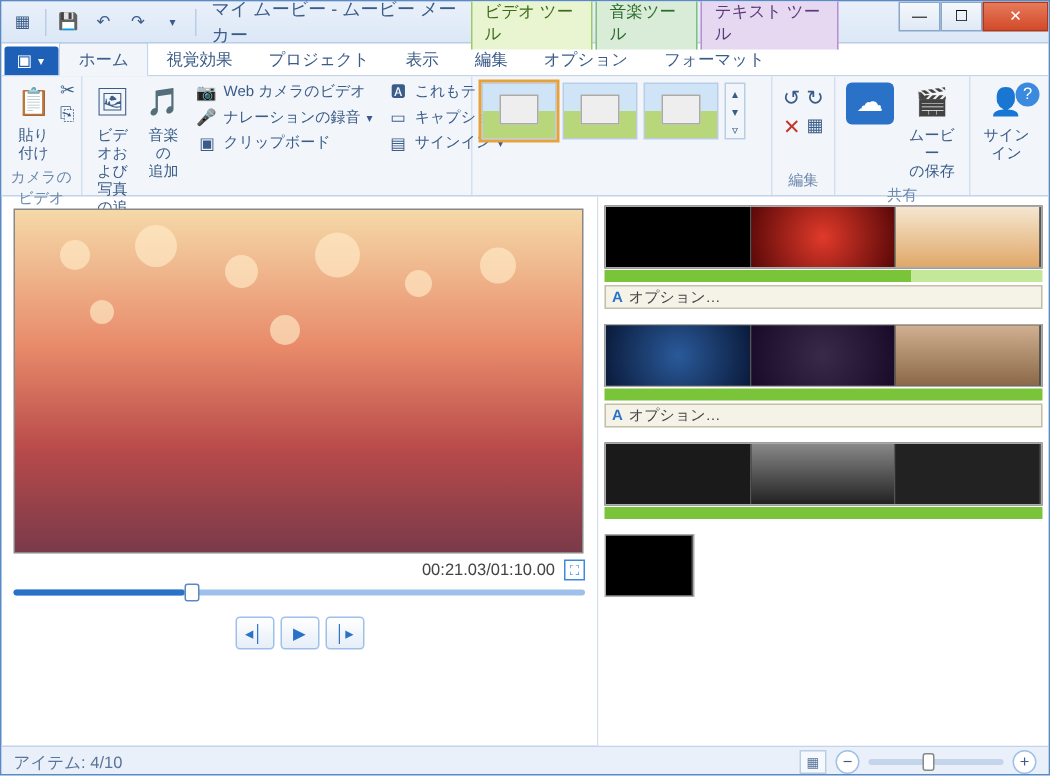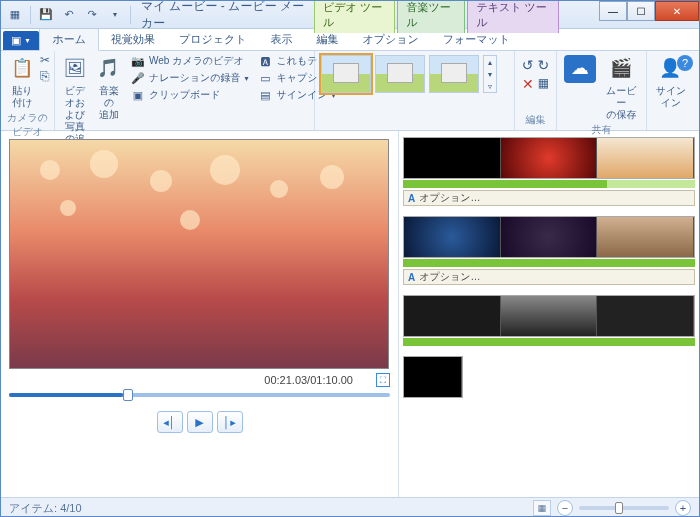--- a/index.html
+++ b/index.html
@@ -39,21 +39,21 @@
 .theme-thumb.sel { outline: 2px solid #e5a23a; }
 .theme-thumb::after { content:""; position:absolute; left:50%; top:50%; width:24px; height:18px; background:#eee; border:1px solid #aaa; transform:translate(-50%,-55%); }
 .gallery-more { width: 14px; height: 38px; display:flex; flex-direction:column; border:1px solid #b9cde6; }
 .gallery-more span { flex:1; display:flex; align-items:center; justify-content:center; font-size:8px; color:#3b5c88; cursor:pointer; }
 .help-btn { position: absolute; right: 6px; top: 4px; width: 16px; height: 16px; border-radius: 50%; background: #3b8ae0; color: #fff; font-size: 11px; display:flex; align-items:center; justify-content:center; cursor:pointer; }
 
 .workspace { display: flex; height: 366px; }
 .preview-pane { width: 398px; border-right: 1px solid #d5e0ef; padding: 8px; display:flex; flex-direction:column; }
 .preview-box { width: 380px; height: 230px; background: linear-gradient(180deg,#f5d9a8 0%, #e88a6a 40%, #b84a4a 70%, #7a3a4a 100%); border:1px solid #888; position:relative; overflow:hidden; }
 .preview-box .balloon { position:absolute; border-radius:50%; background:rgba(255,235,200,0.65); }
-.time-row { display:flex; justify-content:flex-end; align-items:center; gap:23px; margin-top:4px; font-size:11px; color:#444; }
+.time-row { display:flex; justify-content:flex-end; align-items:center; gap:6px; margin-top:4px; font-size:11px; color:#444; }
 .fullscreen-ico { width:14px; height:14px; border:1px solid #3b8ae0; color:#3b8ae0; display:flex; align-items:center; justify-content:center; font-size:9px; cursor:pointer; }
 .seek { margin-top:6px; }
 .seek-track { height:4px; background:#9fc0e8; position:relative; border-radius:2px; }
 .seek-fill { position:absolute; left:0; top:0; height:100%; width:30%; background:#2a72c8; border-radius:2px; }
 .seek-thumb { position:absolute; left:30%; top:-4px; width:10px; height:12px; background:#fff; border:1px solid #5a8ac6; border-radius:2px; cursor:pointer; }
 .play-controls { display:flex; justify-content:center; gap:4px; margin-top:14px; }
 .pbtn { width:26px; height:22px; border:1px solid #9fc0e8; background:linear-gradient(#fff,#e6eef8); border-radius:3px; display:flex; align-items:center; justify-content:center; color:#2a72c8; font-size:11px; cursor:pointer; }
 
 .timeline-pane { flex:1; overflow-y:auto; padding:6px 4px; background:#fff; }
 .clip-row { margin-bottom:10px; }

